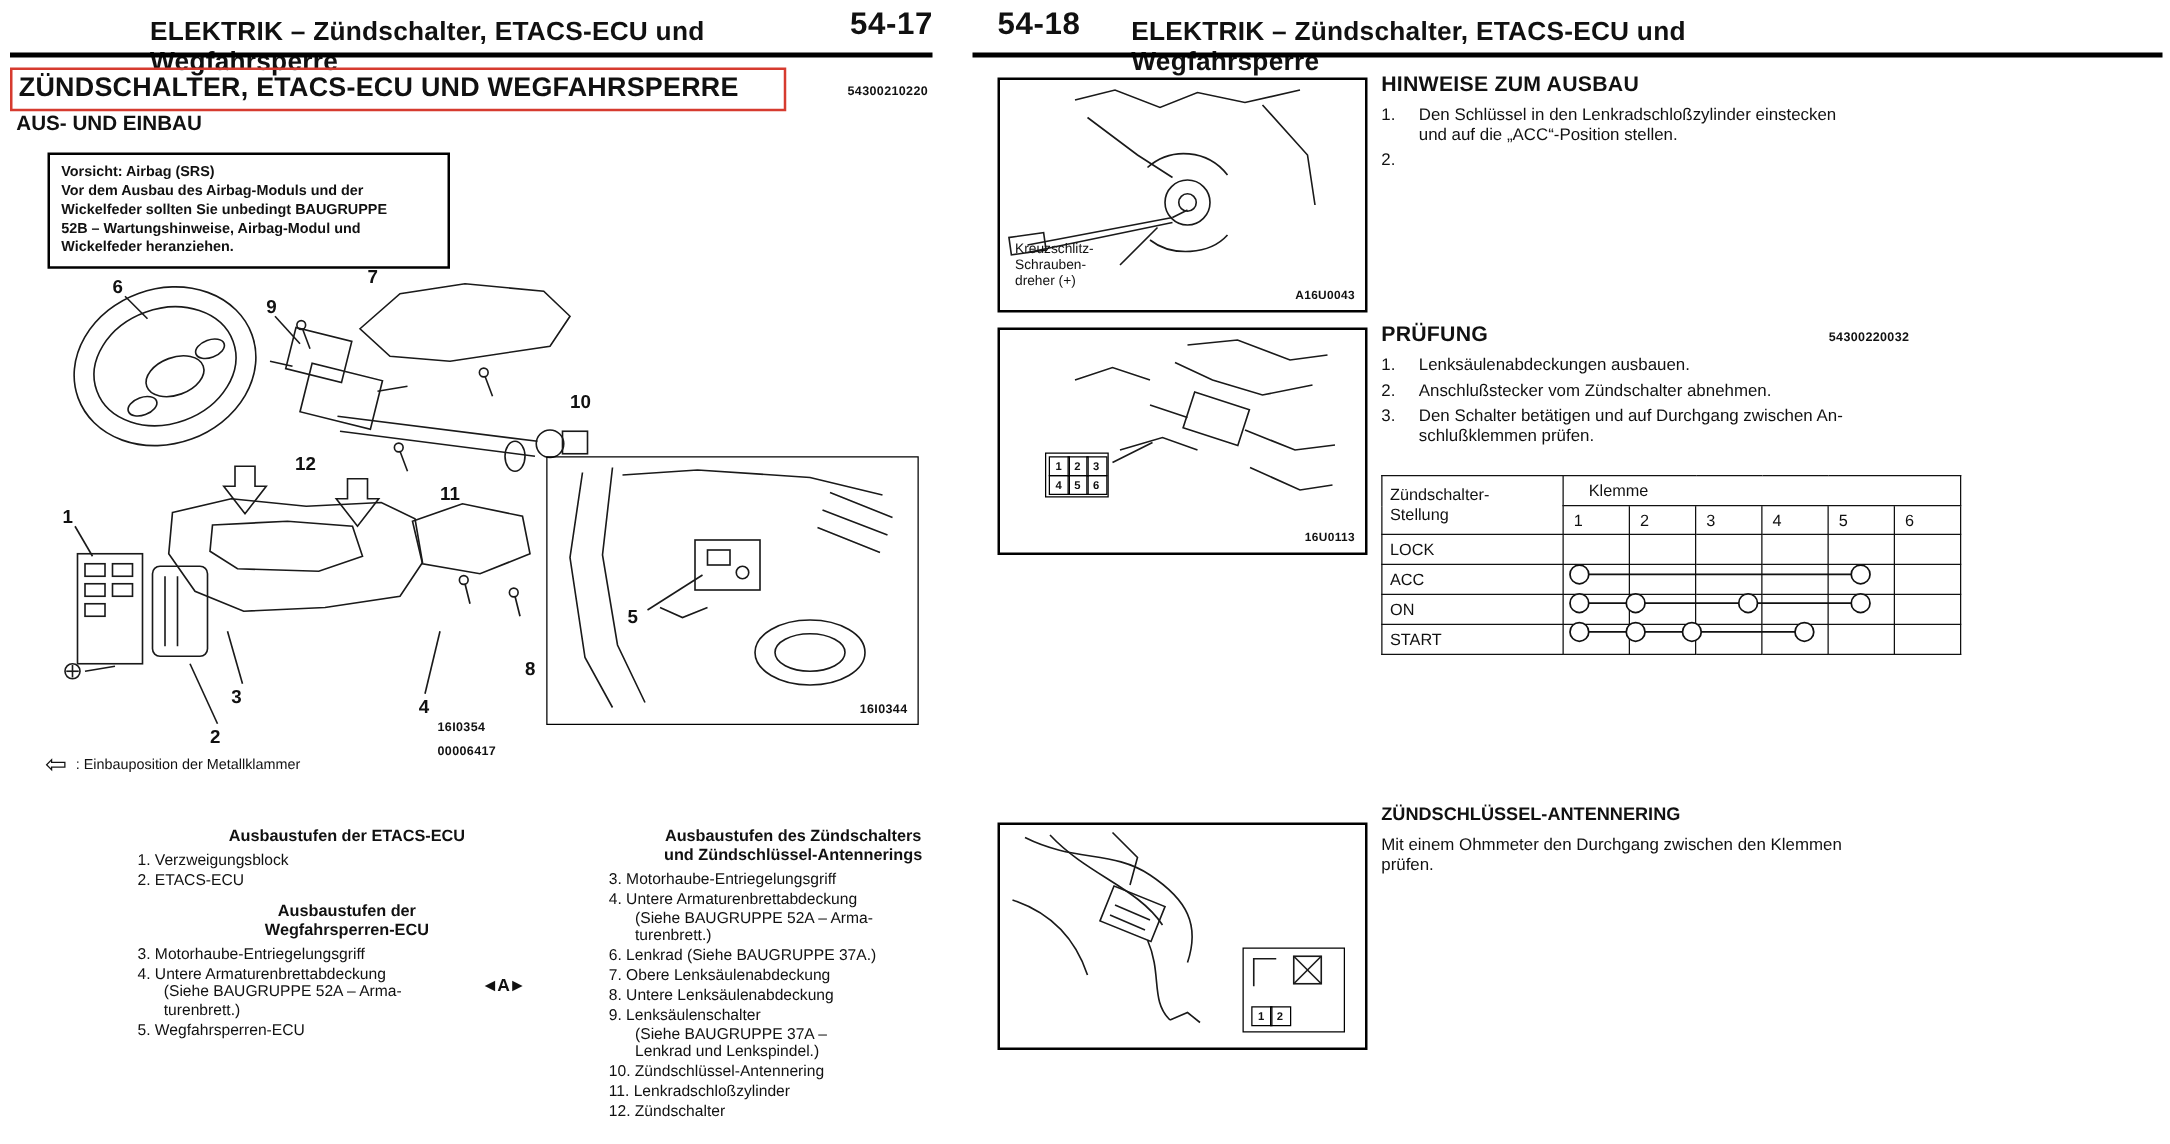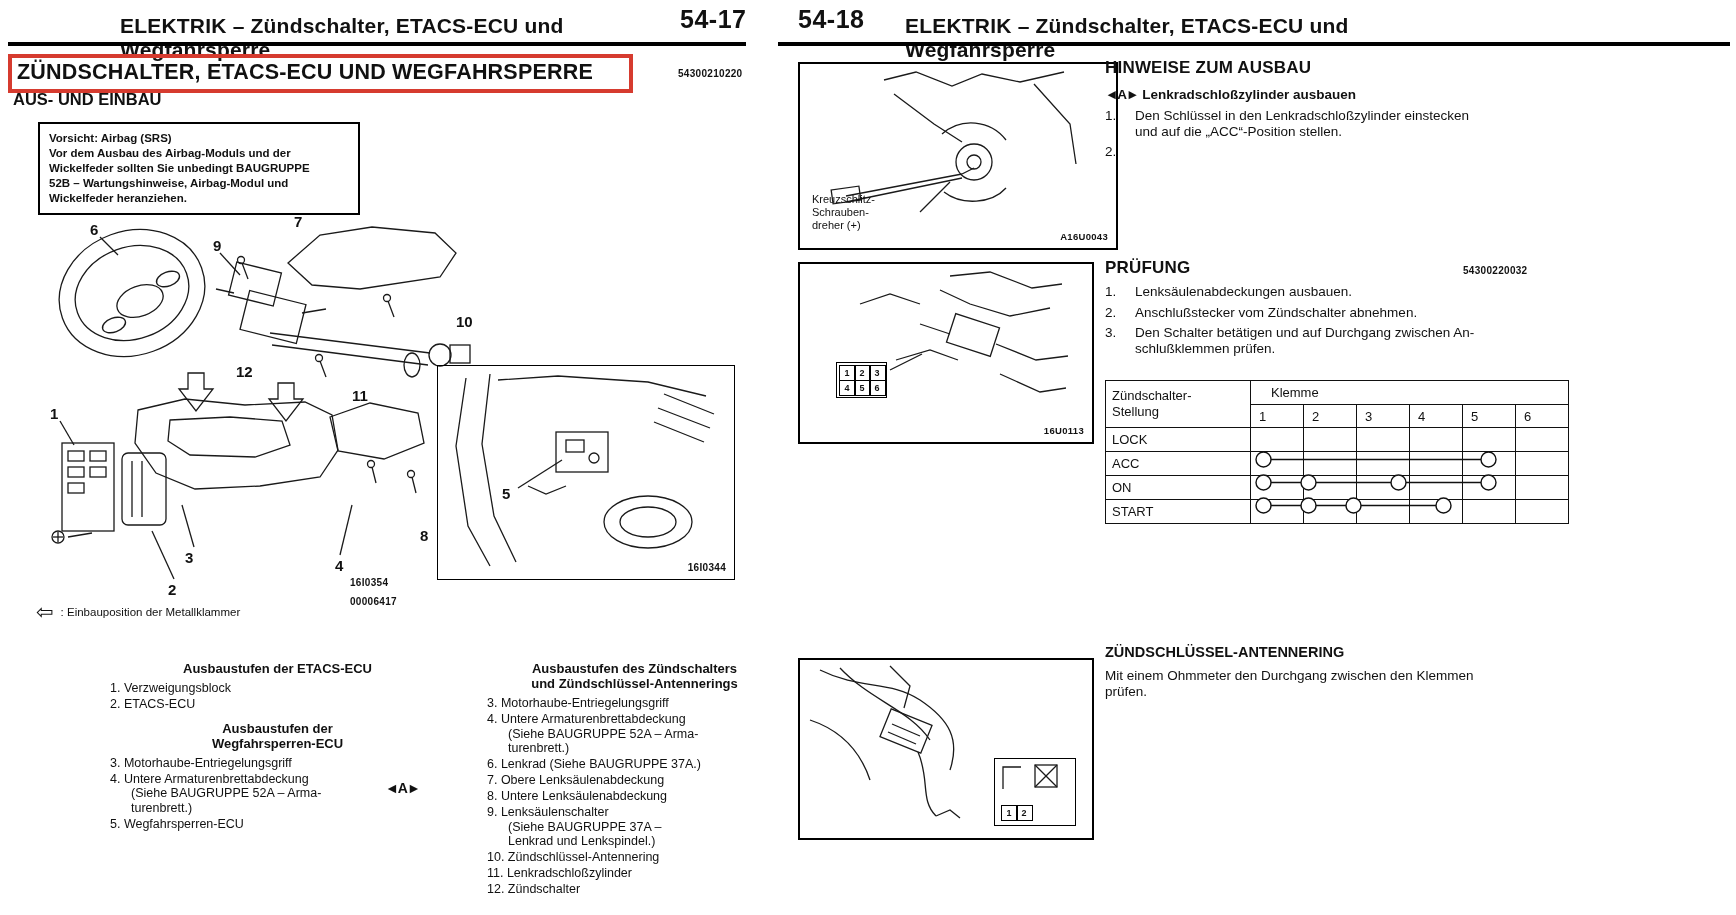--- a/index.html
+++ b/index.html
@@ -5,21 +5,21 @@
   html,body{margin:0;padding:0;}
   body{width:1736px;height:915px;position:relative;background:#fff;color:#111;
        font-family:"Liberation Sans",sans-serif;overflow:hidden;}
   .abs{position:absolute;}
   .pre{white-space:pre-line;}
   .rule{position:absolute;height:4px;background:#000;}
   
   .hdr-title{position:absolute;top:14px;width:510px;text-align:left;font-weight:bold;font-size:21px;letter-spacing:.2px;}
   .hdr-num{position:absolute;top:5px;font-weight:bold;font-size:25px;letter-spacing:.5px;}
   
-  #title-box{position:absolute;left:8px;top:54px;width:612px;height:31px;border:4px solid #84cc16;
+  #title-box{position:absolute;left:8px;top:54px;width:612px;height:31px;border:2px solid #84cc16;
              font-weight:bold;font-size:21.5px;line-height:29px;padding-left:5px;letter-spacing:.2px;}
   .doc-code{position:absolute;font-weight:bold;font-size:10px;letter-spacing:.3px;}
   #ausbau-h{left:13px;top:90px;font-weight:bold;font-size:16.5px;}
   #warn-box{left:38px;top:122px;width:300px;border:2px solid #000;padding:7px 9px;
             font-weight:bold;font-size:11.5px;line-height:15px;}
   #diagram{left:20px;top:205px;width:720px;height:412px;}
   #diagram svg.sketch{position:absolute;left:0;top:0;}
   #inset-box{position:absolute;left:417px;top:160px;width:296px;height:213px;border:1.5px solid #000;}
   .fig-code{position:absolute;font-weight:bold;font-size:10px;letter-spacing:.3px;}
   .callout{position:absolute;font-weight:bold;font-size:15px;}
@@ -28,21 +28,21 @@
   #clip-note .txt{font-size:11.5px;}
   #marker-a-left{left:385px;top:780px;font-weight:bold;font-size:14px;letter-spacing:-1px;}
   .plist{position:absolute;}
   .plist .list-h{font-weight:bold;font-size:13px;line-height:15px;margin:9px 0 5px;white-space:pre-line;text-align:center;}
   .plist .li{font-size:12.5px;line-height:14.5px;white-space:pre-line;
              padding-left:21px;text-indent:-21px;margin:1.5px 0;}
   #list-left{left:110px;top:652px;width:335px;}
   #list-right{left:487px;top:652px;width:295px;}
   
   .figbox{position:absolute;border:2px solid #000;background:#fff;}
-  #fig1{left:798px;top:62px;width:292px;height:184px;padding-left:24px;}
+  #fig1{left:798px;top:62px;width:292px;height:184px;}
   #fig2{left:798px;top:262px;width:292px;height:178px;}
   #fig3{left:798px;top:658px;width:292px;height:178px;}
   .fig-label{position:absolute;left:12px;bottom:16px;font-size:11px;line-height:13px;white-space:pre-line;}
   .figbox .fig-code{right:8px;bottom:6px;font-size:9.5px;}
   .conn-grid{position:absolute;display:grid;border:1.5px solid #000;padding:2px;background:#fff;}
   .conn-grid .cell{width:15px;height:14px;border:1px solid #000;font-size:9px;font-weight:bold;
                    display:flex;align-items:center;justify-content:center;margin:-0.5px;}
   #fig2-grid{left:36px;top:98px;}
   #fig3-inset{position:absolute;right:16px;bottom:12px;width:80px;height:66px;border:1.5px solid #000;}
   #fig3-grid{left:6px;bottom:5px;border:none;padding:0;}
@@ -308,24 +308,20 @@
     </svg>
     <div class="conn-grid" id="fig3-grid" style="grid-template-columns: repeat(2, 15px);">
         <span class="cell">1</span>
         <span class="cell">2</span>
       </div>
   </div>
 </div>
 
 <div class="txtcol" style="top:58px;">
   <div class="sec-h1">HINWEISE ZUM AUSBAU</div>
-  <div class="sub-row">
-    <span class="mk">◄A►</span>
-    <span>Lenkradschloßzylinder ausbauen</span>
-  </div>
   <div style="margin-top:6px;">
       <div class="nli">
         <span class="n">1.</span>
         <span class="t">Den Schlüssel in den Lenkradschloßzylinder einstecken
 und auf die „ACC“-Position stellen.</span>
       </div>
       <div class="nli">
         <span class="n">2.</span>
       </div>
     </div>

